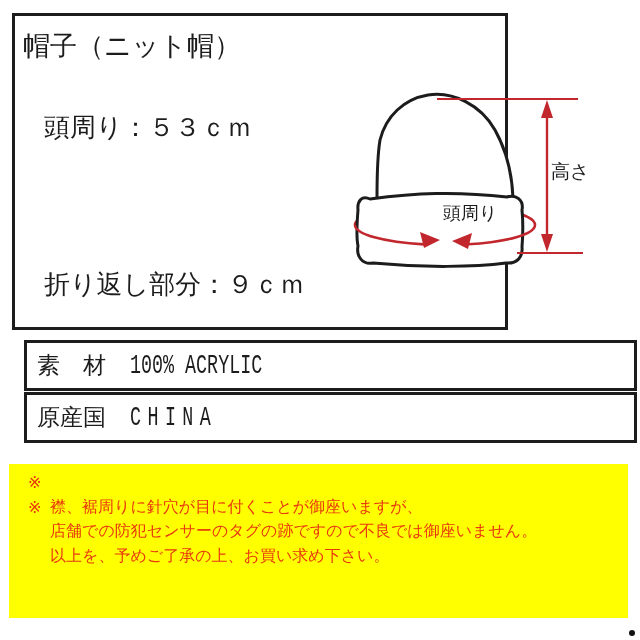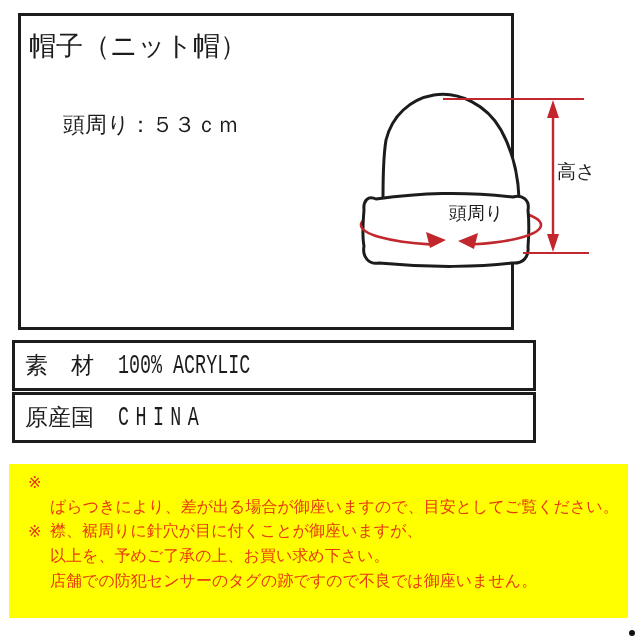--- a/index.html
+++ b/index.html
@@ -3,30 +3,30 @@
 <meta charset="utf-8">
 <style>
   html,body{margin:0;padding:0;background:#ffffff;}
   .canvas{
     position:relative;width:640px;height:640px;background:#ffffff;overflow:hidden;
     font-family:"Liberation Sans","DejaVu Sans",sans-serif;color:#1c1c1c;
   }
   
   .main-box{
     position:absolute;left:12px;top:13px;width:496px;height:317px;
-    border:3px solid #1c1c1c;box-sizing:border-box;background:#ffffff;margin-left:6px;
+    border:3px solid #1c1c1c;box-sizing:border-box;background:#ffffff;
   }
   .title{position:absolute;left:8px;top:12px;font-size:27px;letter-spacing:0px;white-space:nowrap;}
-  .measure{position:absolute;left:42px;font-size:22px;white-space:nowrap;}
+  .measure{position:absolute;left:29px;font-size:26px;white-space:nowrap;}
   .m1{top:94px;} .m2{top:175px;} .m3{top:251px;}
   .hat-svg{position:absolute;left:325px;top:64px;width:282px;height:200px;overflow:visible;}
   .svg-label{font-family:"Liberation Sans","DejaVu Sans",sans-serif;fill:#1c1c1c;}
   
   .spec-row{
-    position:absolute;left:12px;width:524px;height:51px;
+    position:absolute;left:24px;width:613px;height:51px;
     border:3px solid #1c1c1c;box-sizing:border-box;background:#ffffff;
     display:flex;align-items:center;
   }
   .row-material{top:340px;} .row-origin{top:392px;text-align:center;}
   .spec-label{position:absolute;left:10px;font-size:23px;white-space:nowrap;}
   .spec-value{
     position:absolute;left:103px;font-size:27px;white-space:nowrap;
     font-family:"Liberation Mono","DejaVu Sans Mono",monospace;
     transform:scaleX(0.68);transform-origin:left center;font-weight:400;
   }
@@ -45,20 +45,21 @@
   .dot{position:absolute;left:629px;top:630px;width:6px;height:6px;border-radius:50%;background:#111;}
 </style>
 </head>
 <body>
 
 <div class="canvas">
 
   <div class="main-box">
     <div class="title">帽子（ニット帽）</div>
     <div class="measure m1">頭周り：５３ｃｍ</div>
+    <div class="measure m3">折り返し部分：９ｃｍ</div>
 
     <svg class="hat-svg" viewBox="0 0 282 200" xmlns="http://www.w3.org/2000/svg">
 
       <path d="M 15 145 A 90 20 0 0 1 195 145" fill="none" stroke="#c1272d" stroke-width="2.6"></path>
 
       <path d="M 37 118 C 37 98 37 78 40 60 C 46 36 64 19 88 15 C 113 11 141 25 155 50 C 165 68 172 92 173 118" fill="#ffffff" stroke="#1c1c1c" stroke-width="3" stroke-linecap="round"></path>
 
       <path d="M 30 119 C 22 115 17 121 18 130 C 17 142 16 156 18 166 C 16 177 23 185 33 183 C 85 188 135 187 166 183 C 177 184 183 177 182 167 C 183 154 183 140 182 130 C 184 120 176 114 167 117 C 115 111 75 113 30 119 Z" fill="#ffffff" stroke="#1c1c1c" stroke-width="3" stroke-linejoin="round"></path>
 
       <path d="M 15 145 A 90 20 0 0 0 84 164.4" fill="none" stroke="#c1272d" stroke-width="2.6"></path>
@@ -85,31 +86,27 @@
   <div class="spec-row row-origin">
     <span class="spec-label">原産国</span>
     <span class="spec-value">CHINA</span>
   </div>
 
   <div class="notice">
     <div class="notice-line">
       <span class="notice-marker">※</span>
     </div>
     <div class="notice-line">
-      <span class="notice-marker"></span>
-      <span>ばらつきにより、差が出る場合が御座いますので、目安としてご覧ください。</span>
-    </div>
-    <div class="notice-line">
       <span class="notice-marker">※</span>
       <span>襟、裾周りに針穴が目に付くことが御座いますが、</span>
     </div>
     <div class="notice-line">
       <span class="notice-marker"></span>
-      <span>以上を、予めご了承の上、お買い求め下さい。</span>
+      <span>店舗での防犯センサーのタグの跡ですので不良では御座いません。</span>
     </div>
     <div class="notice-line">
       <span class="notice-marker"></span>
-      <span>店舗での防犯センサーのタグの跡ですので不良では御座いません。</span>
+      <span>以上を、予めご了承の上、お買い求め下さい。</span>
     </div>
   </div>
 
   <div class="dot"></div>
 </div>
 
 </body></html>

